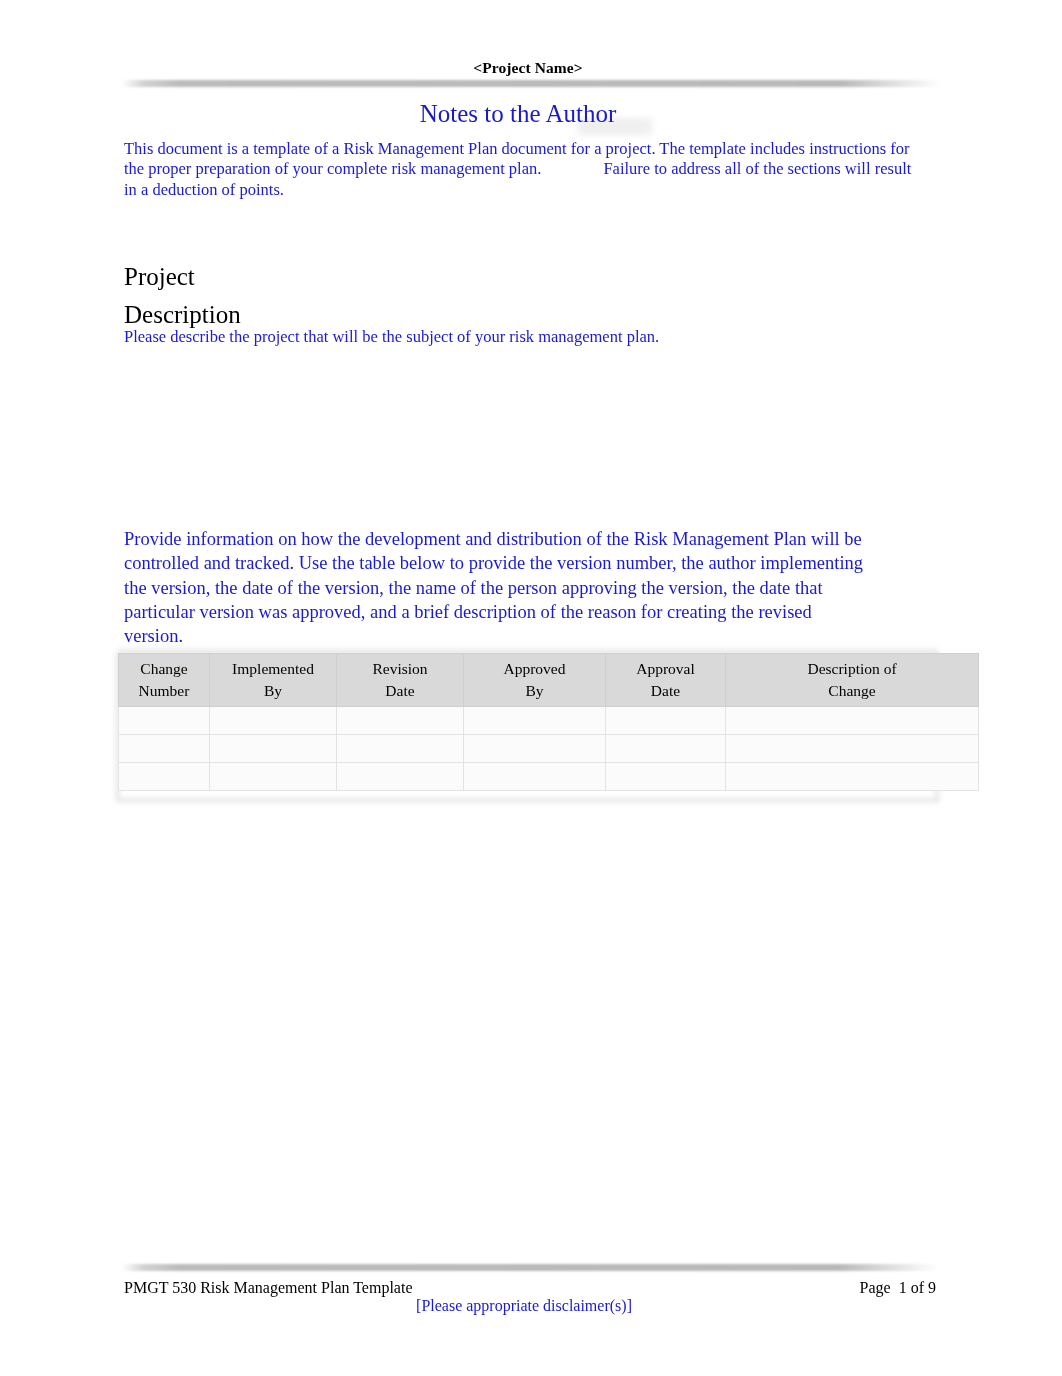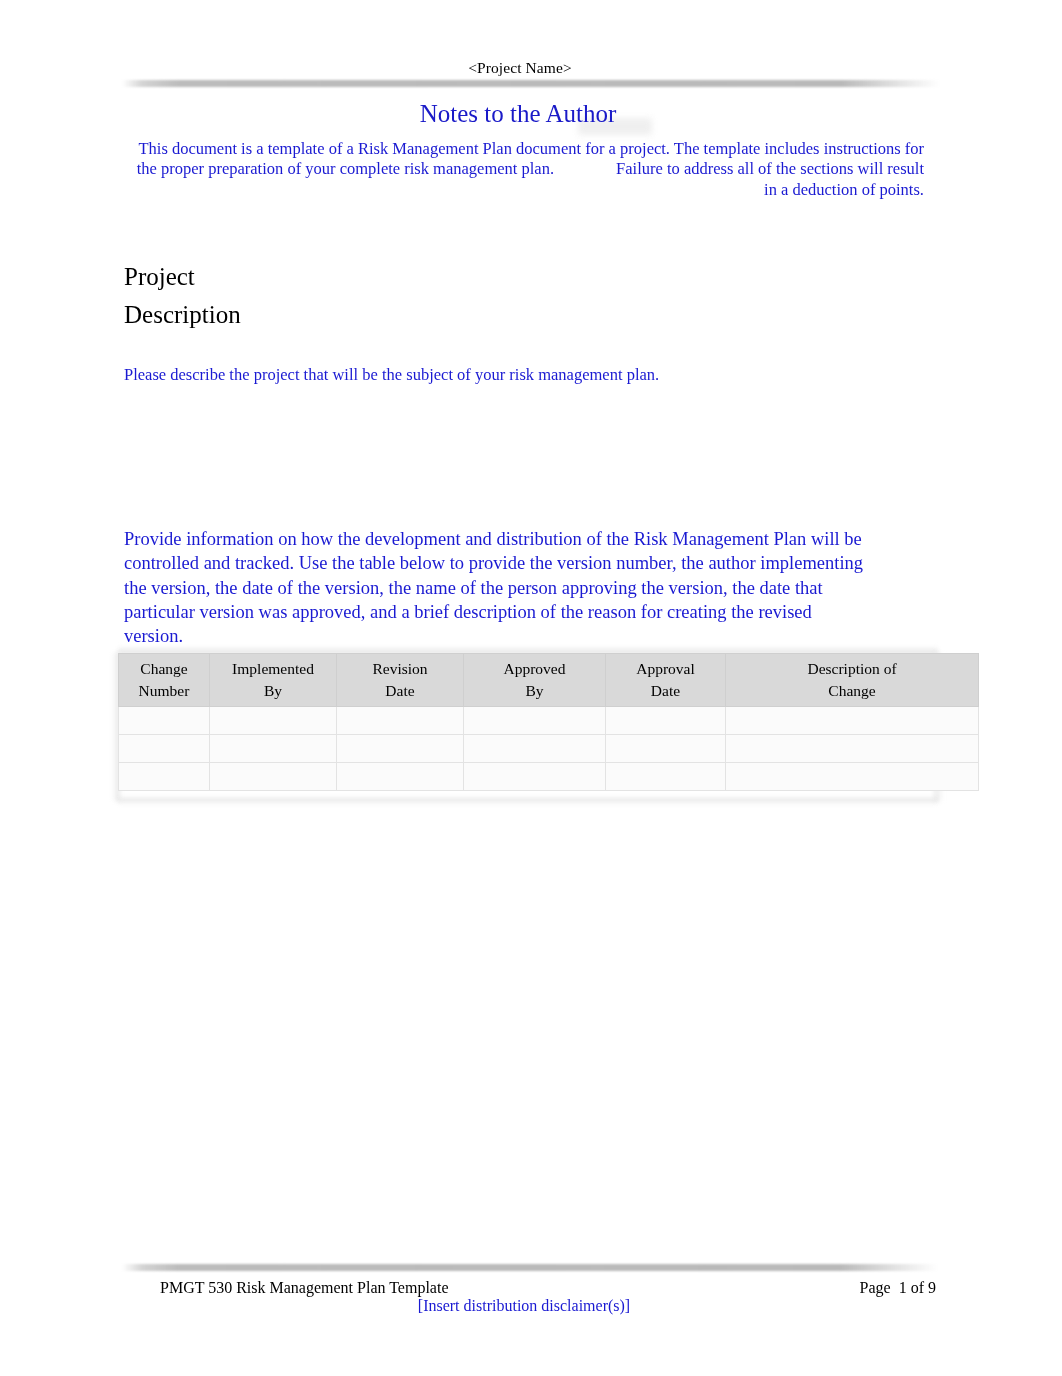--- a/index.html
+++ b/index.html
@@ -22,23 +22,24 @@
     left: 0;
     top: 0;
     width: 1062px;
     height: 1376px;
     background: #ffffff;
   }
 
   
   .header {
     position: absolute;
-    left: 110px;
+    left: 118px;
     top: 58px;
     width: 820px;
+    font-weight: bold;
   }
   .header-title {
     text-align: center;
     font-size: 15.5px;
     line-height: 20px;
     color: #000000;
     letter-spacing: 0.1px;
   }
   .rule-bar {
     position: absolute;
@@ -81,21 +82,21 @@
   }
 
   .notes-para {
     position: absolute;
     left: 124px;
     top: 139px;
     width: 800px;
     font-size: 16.5px;
     line-height: 20.3px;
     color: #1a1ad2;
-    text-align: right;
+    text-align: left;
   }
   .wide-gap { display: inline-block; width: 62px; }
 
   
   .pd-heading {
     position: absolute;
     left: 124px;
     top: 228px;
     font-size: 25px;
     line-height: 38px;
@@ -105,21 +106,20 @@
   .pd-heading div { white-space: nowrap; }
 
   .pd-para {
     position: absolute;
     left: 124px;
     top: 327px;
     width: 800px;
     font-size: 16.5px;
     line-height: 20px;
     color: #1a1ad2;
-    margin-top: 38px;
   }
 
   
   .vh-heading {
     position: absolute;
     left: 118px;
     top: 478px;
     width: 818px;
     text-align: center;
     font-size: 31px;
@@ -222,21 +222,20 @@
     top: 1278px;
     width: 812px;
     font-size: 16px;
     line-height: 20px;
     color: #000000;
   }
   .footer-row {
     display: flex;
     justify-content: space-between;
     align-items: baseline;
-    margin-left: 36px;
   }
   .footer-left { white-space: nowrap; }
   .footer-right { white-space: pre; }
   .footer-disclaimer {
     position: absolute;
     left: 124px;
     top: 1296px;
     width: 800px;
     text-align: center;
     font-size: 16px;
@@ -331,15 +330,15 @@
     </table>
   </div>
 
   <div class="rule-bar rule-footer"></div>
   <div class="footer">
     <div class="footer-row">
       <span class="footer-left">PMGT 530 Risk Management Plan Template</span>
       <span class="footer-right">Page  1 of 9</span>
     </div>
   </div>
-  <div class="footer-disclaimer">[Insert distribution disclaimer(s)]</div>
+  <div class="footer-disclaimer">[Please appropriate disclaimer(s)]</div>
 
 </div>
 
 </body></html>

